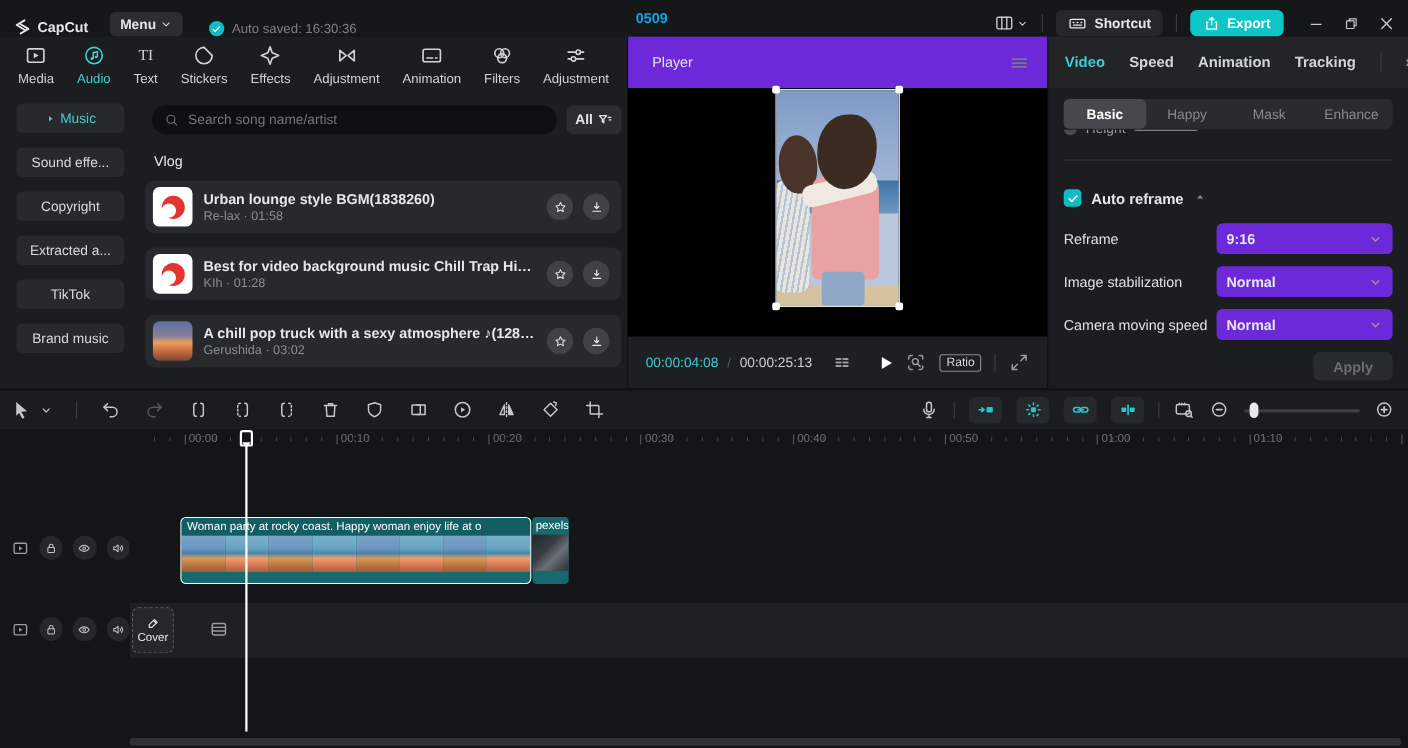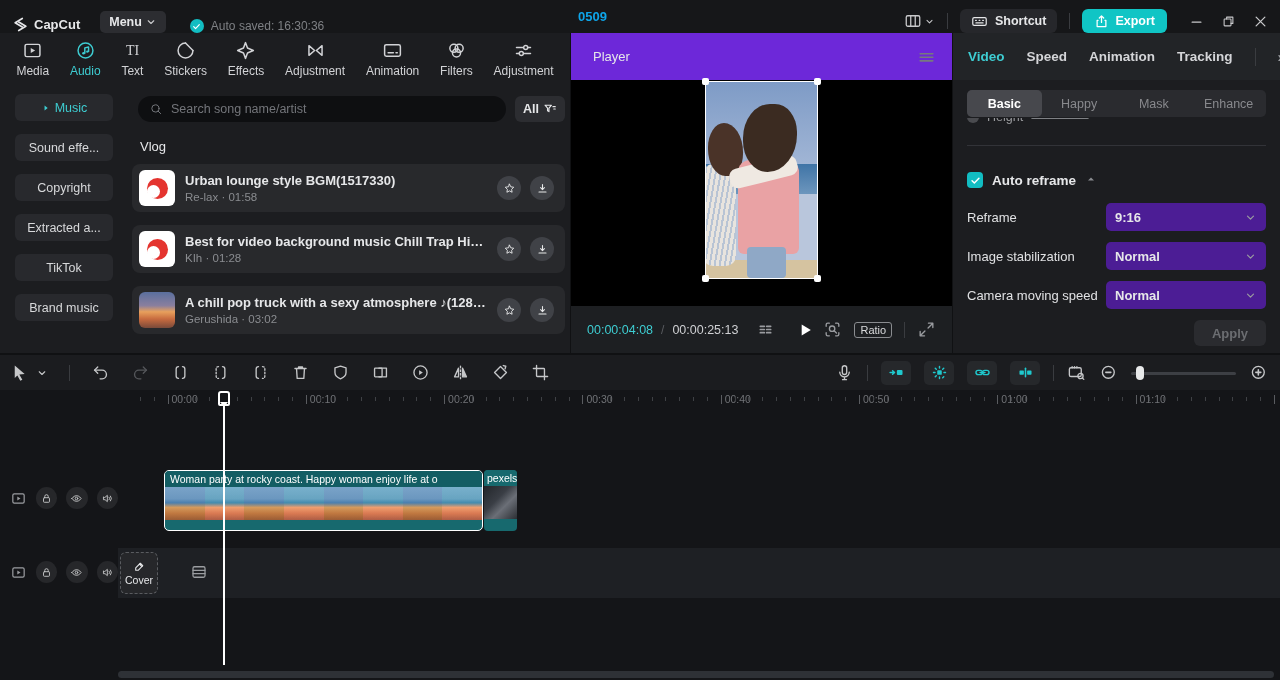--- a/index.html
+++ b/index.html
@@ -132,21 +132,21 @@
   .reframe-head{display:flex;align-items:center;gap:9px;margin:26px 14px 0}
   .chk{width:16px;height:16px;border-radius:4px;background:#12bdc2;display:inline-flex;
        align-items:center;justify-content:center;color:#fff;cursor:pointer}
   .chk .ic{width:11px;height:11px}
   .reframe-label{font-weight:700;font-size:13.5px}
   .caret{color:#8a8c90;cursor:pointer}
   .caret .ic{width:12px;height:12px}
   .insp-row{display:flex;align-items:center;margin:15px 14px 0}
   .insp-row + .insp-row{margin-top:11px}
   .rlabel{font-size:13px;color:#e0e1e3}
-  .select{margin-left:auto;width:160px;height:28px;background:#4c1d95;border-radius:5px;
+  .select{margin-left:auto;width:160px;height:28px;background:#6d28d9;border-radius:5px;
           display:flex;align-items:center;padding:0 9px;cursor:pointer;box-sizing:border-box}
   .select .val{font-weight:700;font-size:13px}
   .select .ic{margin-left:auto;width:13px;height:13px;color:#9a9ca0}
   .apply-btn{position:absolute;right:14px;bottom:7px;width:72px;height:26px;background:#2a2b2f;
              color:#6b6d71;border-radius:6px;font-weight:700;font-size:13px;display:flex;
              align-items:center;justify-content:center}
 
   
   .tl-toolbar{position:absolute;top:355px;left:0;right:0;height:35px;background:#1b1c1f;
               display:flex;align-items:center;padding:0 10px}
@@ -426,21 +426,21 @@
             </span>
         </div>
       </div>
       <div class="section-title">Vlog</div>
       <div id="songList">
           <div class="song">
             <div class="sthumb audiostock">
               <div class="crescent"></div>
             </div>
             <div class="sinfo">
-              <div class="stitle">Urban lounge style BGM(1517330)</div>
+              <div class="stitle">Urban lounge style BGM(1838260)</div>
               <div class="smeta">Re-lax · 01:58</div>
             </div>
             <div class="sact">
               <span class="acirc">
                 <span class="ic">
                   <svg viewBox="0 0 24 24" fill="none" stroke="currentColor" stroke-width="1.7" stroke-linecap="round" stroke-linejoin="round">
                     <path d="M12 4l2.4 4.9 5.4.8-3.9 3.8.9 5.4-4.8-2.5-4.8 2.5.9-5.4L4.2 9.7l5.4-.8z"></path>
                   </svg>
                 </span>
               </span>

